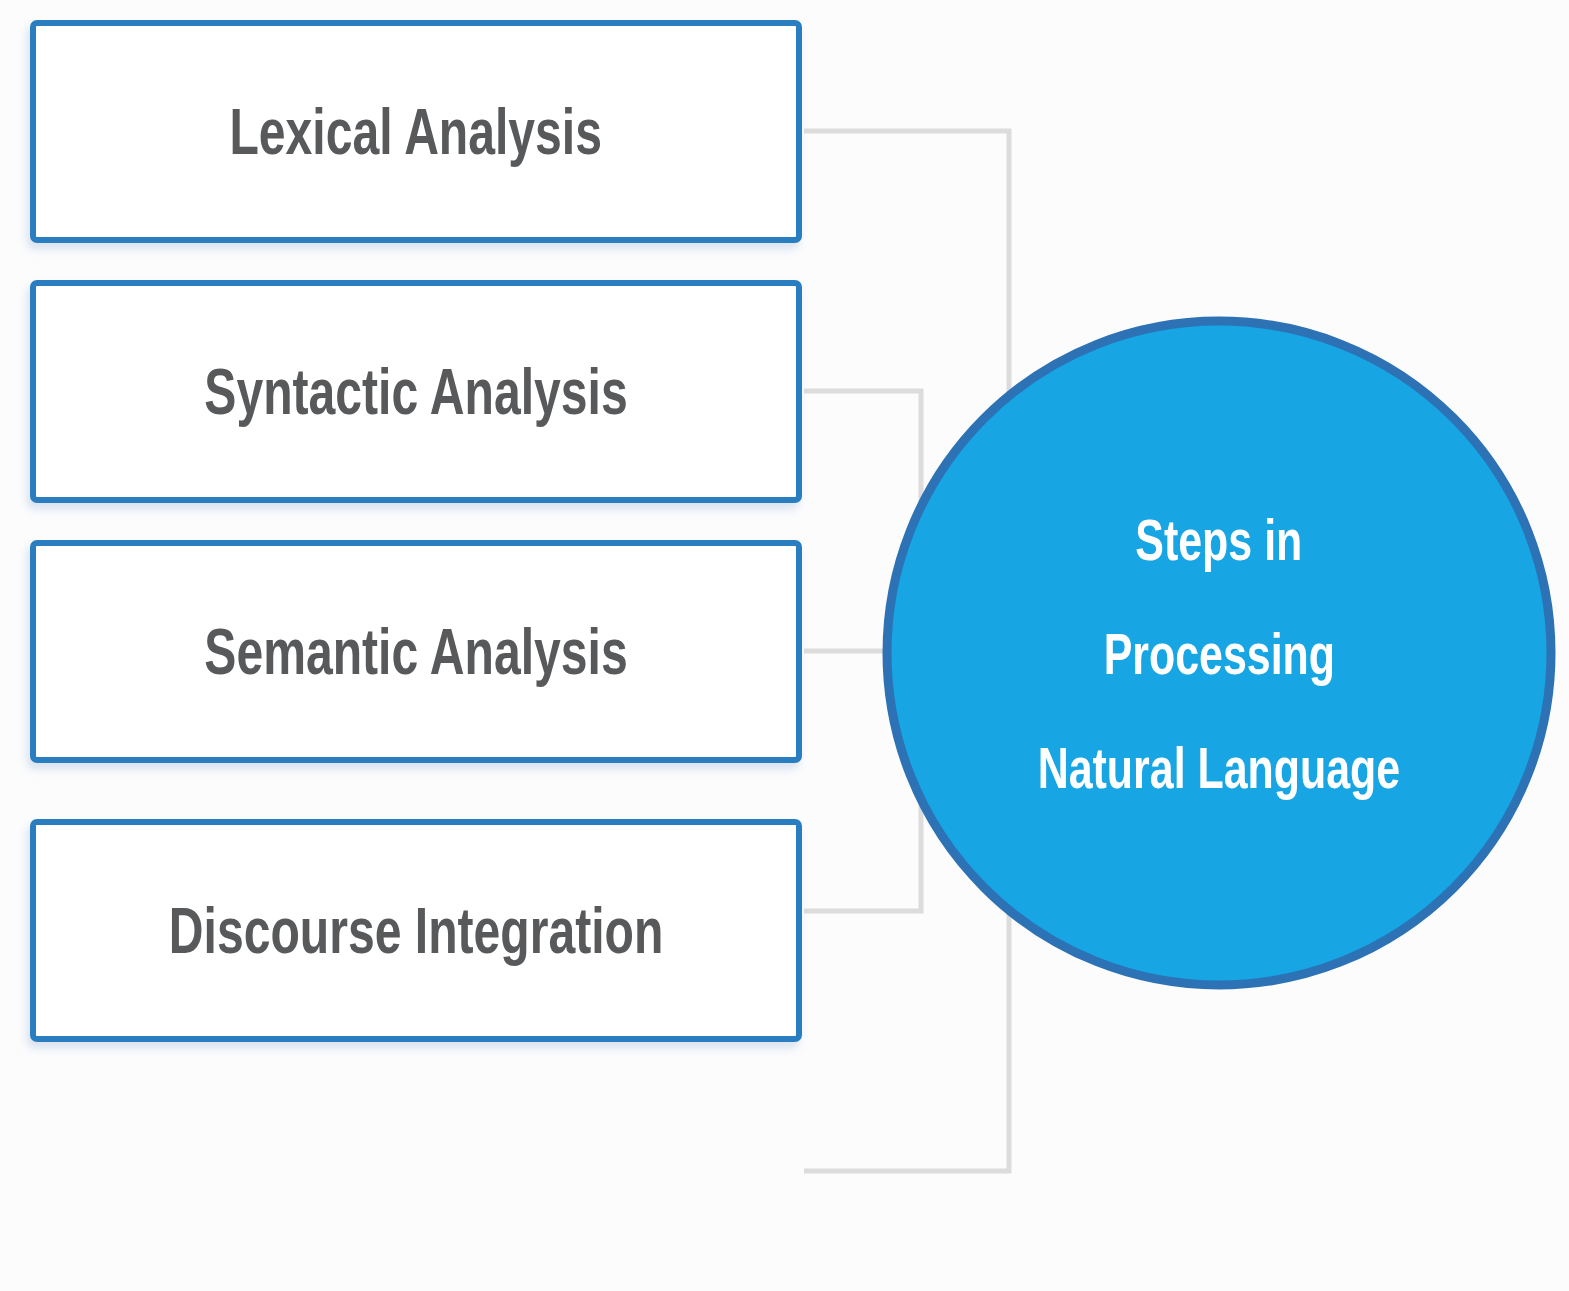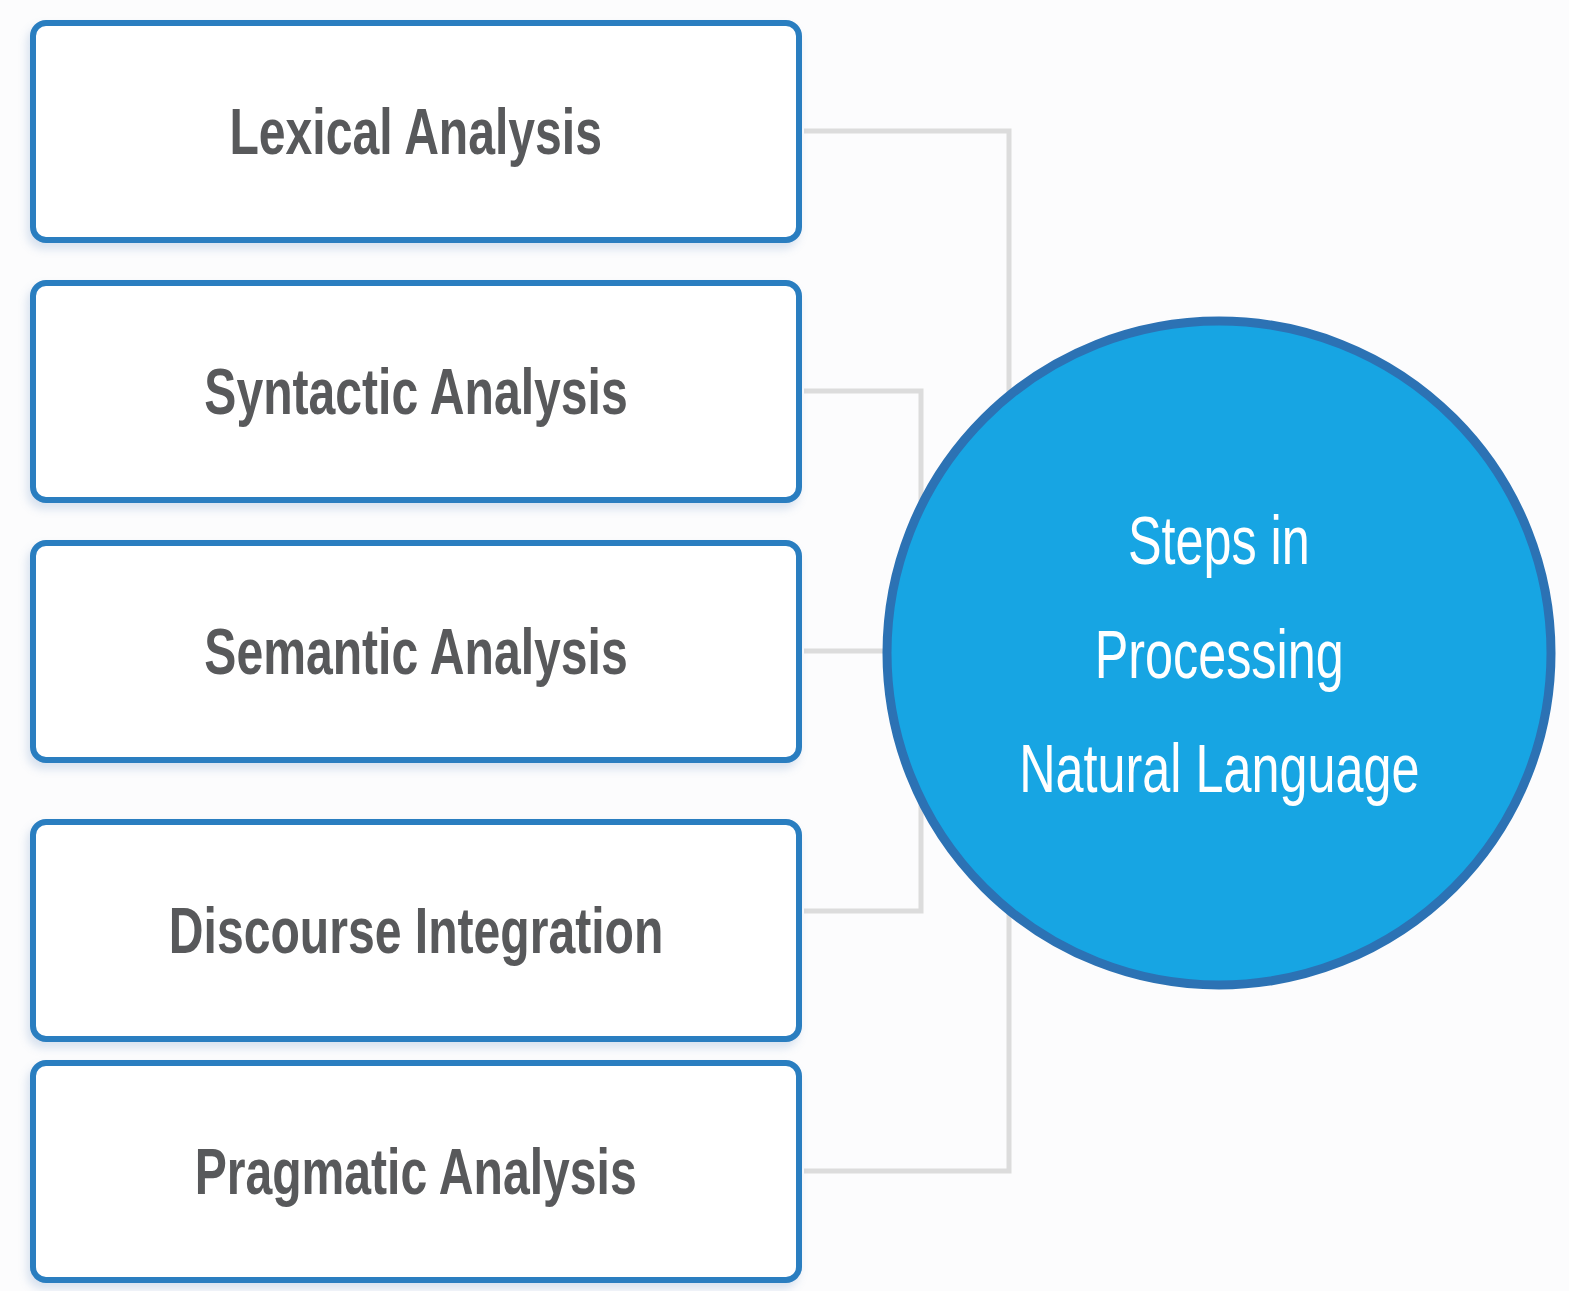--- a/index.html
+++ b/index.html
@@ -32,21 +32,21 @@
     stroke:var(--circle-border);
     stroke-width:9;
   }
   .step-box{
     position:absolute;
     left:30px;
     width:772px;height:223px;
     box-sizing:border-box;
     background:var(--box-fill);
     border:6px solid var(--box-border);
-    border-radius:16px;
+    border-radius:7px;
     display:flex;align-items:center;justify-content:center;
     box-shadow:-3px 6px 9px rgba(110,150,200,0.25);
     z-index:2;
   }
   .step-label{
     font-size:65px;
     font-weight:700;
     color:var(--box-text);
     letter-spacing:0;
     line-height:1;
@@ -61,22 +61,22 @@
     position:absolute;
     left:839px;top:482px;
     width:760px;height:344px;
     display:flex;flex-direction:column;
     align-items:center;justify-content:center;
     z-index:2;
     pointer-events:none;
   }
   .hub-line{
     display:block;
-    font-size:68px;
-    font-weight:400;
+    font-size:58px;
+    font-weight:700;
     color:var(--circle-text);
     line-height:114px;
     text-align:center;
   }
 </style>
 </head>
 <body>
 
 <div class="canvas">
 
@@ -108,25 +108,20 @@
       <span class="condensed">Semantic Analysis</span>
     </div>
   </div>
 
   <div class="step-box" style="top:819px">
     <div class="step-label">
       <span class="condensed">Discourse Integration</span>
     </div>
   </div>
 
-  <div class="step-box" style="top:1060px">
-    <div class="step-label">
-      <span class="condensed">Pragmatic Analysis</span>
-    </div>
-  </div>
 
   <div class="hub-title">
     <span class="hub-line"><span class="condensed">Steps in</span></span>
     <span class="hub-line"><span class="condensed">Processing</span></span>
     <span class="hub-line"><span class="condensed">Natural Language</span></span>
   </div>
 
 </div>
 
 </body></html>

